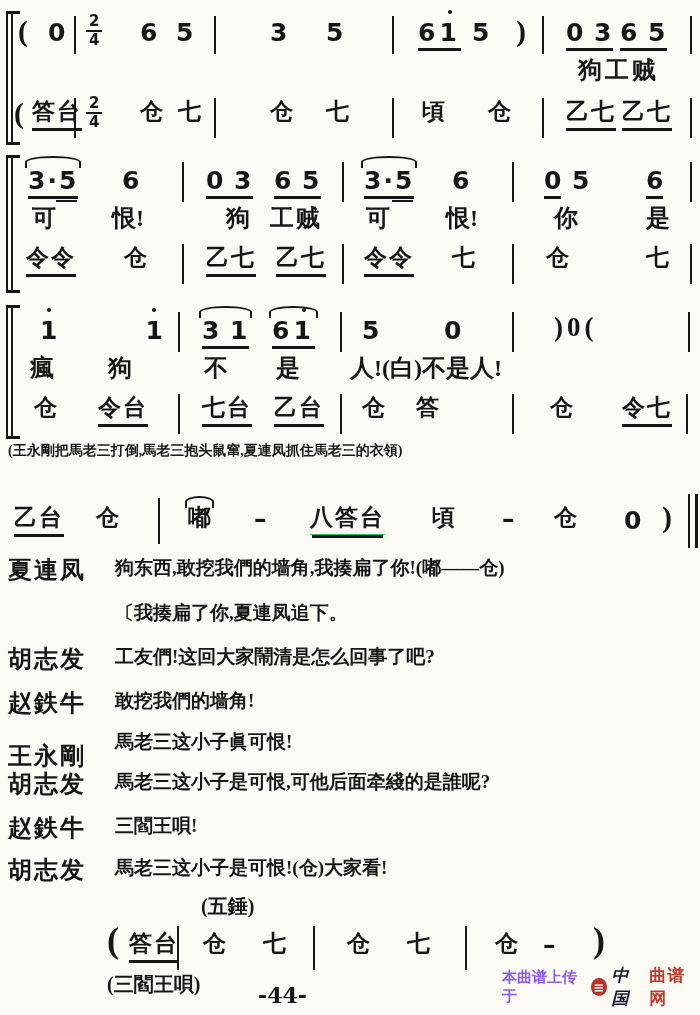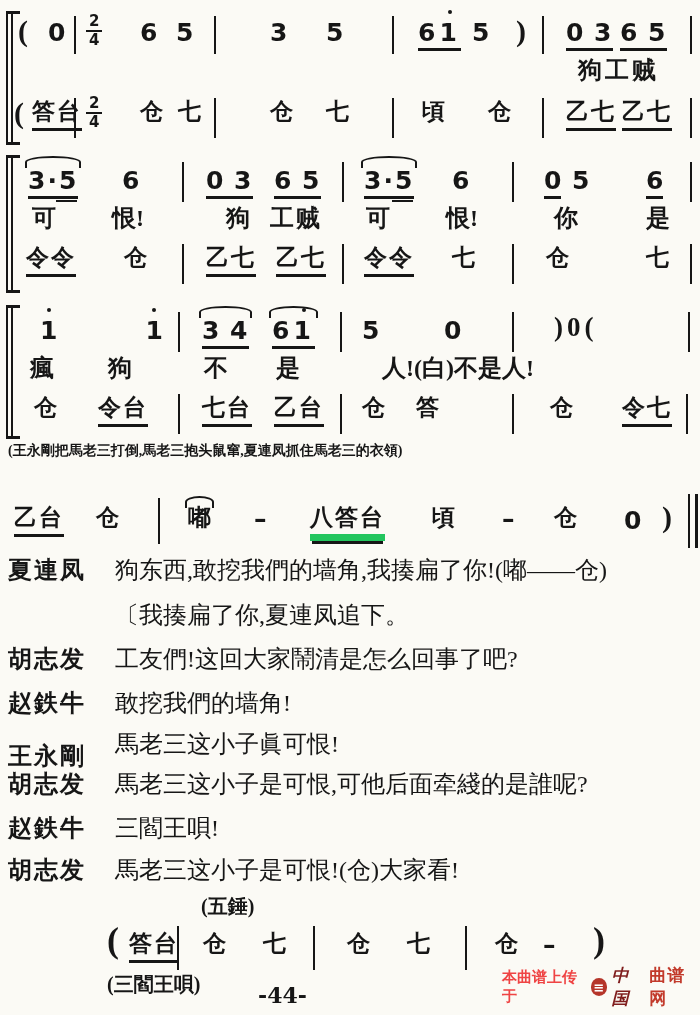--- a/index.html
+++ b/index.html
@@ -6,45 +6,45 @@
   .page{position:relative;width:700px;height:1015px;background:#fbfaf5;color:#161616;overflow:hidden;
         font-family:"Liberation Serif","DejaVu Serif",serif}
   .t{position:absolute;white-space:nowrap;line-height:1}
   .n{font-family:"DejaVu Sans","Liberation Sans",sans-serif;font-weight:700;font-size:25px}
   .c{font-family:Liberation Mono, monospace;font-weight:700;font-size:23px}
   .ly{font-weight:700;font-size:24px}
   .paren{font-size:30px;font-weight:700}
   .paren2{font-size:27px;font-weight:700;letter-spacing:4px}
   .vbar{position:absolute;width:2px;background:#161616}
   .u{border-bottom:3px solid #161616;padding-bottom:3px}
-  .uu{border-bottom:7px solid #22c55e;padding-bottom:3px;box-shadow:0 5px 0 -2px #161616}
+  .uu{border-bottom:1px solid #22c55e;padding-bottom:3px;box-shadow:0 5px 0 -2px #161616}
   .half::after{content:"";position:absolute;right:1px;bottom:-6px;width:42%;height:2px;background:#161616}
   .arc::before{content:"";position:absolute;left:-3px;right:-3px;top:-12px;height:10px;
                border:2px solid #161616;border-bottom:none;border-radius:100% 100% 0 0}
   .hi{position:relative}
   .hi::after{content:"";position:absolute;top:-8px;left:50%;transform:translateX(-50%);
              width:4px;height:4px;border-radius:50%;background:#161616}
   .ts{text-align:center;font-family:"DejaVu Sans","Liberation Sans",sans-serif;font-weight:700;font-size:15px}
   .ts .tst{display:block;border-bottom:2px solid #161616;padding:0 3px 1px;margin-bottom:1px}
   .ts .tsb{display:block}
   .brk{position:absolute;left:0;width:5px;border-left:7px double #161616}
   .brk::before,.brk::after{content:"";position:absolute;left:-7px;width:14px;height:3px;background:#161616}
   .brk::before{top:-3px}.brk::after{bottom:-3px}
   .sp4{letter-spacing:4px}.sp2{letter-spacing:2px}
   .stage{font-size:14px;font-weight:700;letter-spacing:0px}
   .spk{font-family:"Liberation Sans","DejaVu Sans",sans-serif;font-weight:700;font-size:24px;letter-spacing:2px}
-  .dtx{font-weight:400;font-size:24px}
+  .dtx{font-weight:700;font-size:19px}
   .small{font-size:20px;font-weight:700}
   .finbar{position:absolute;width:5px;border-left:2px solid #161616;border-right:3px solid #161616}
   .pgnum{font-family:"DejaVu Serif","Liberation Serif",serif;font-weight:700;font-size:22px}
   .wm{position:absolute;display:flex;align-items:center;gap:4px}
-  .wm .pre{font-family:"Liberation Sans","DejaVu Sans",sans-serif;font-weight:700;font-size:15px;color:#ef4444}
+  .wm .pre{font-family:"Liberation Sans","DejaVu Sans",sans-serif;font-weight:700;font-size:15px;color:#8b5cf6}
   .logo-ic{display:inline-flex;align-items:center;justify-content:center;width:18px;height:18px;border-radius:50%;
            background:#b5352a;color:#fff;font-size:13px;font-weight:700;font-family:"DejaVu Sans",sans-serif}
-  .logo-cn{font-size:17px;font-weight:700;font-style:italic;color:#7f1d1d;letter-spacing:1px}
+  .logo-cn{font-size:17px;font-weight:700;font-style:italic;color:#0f172a;letter-spacing:1px}
   .logo-rest{font-size:17px;font-weight:700;color:#c23a2b;letter-spacing:1px}
 </style>
 </head>
 <body>
 
 <div class="page">
 
   <div class="t" style="left:6px;top:12px;width:692px;height:138px">
     <span class="brk" style="top:2px;height:128px"></span>
 
@@ -131,34 +131,34 @@
     <span class="t c" style="left:640px;top:94px">七</span>
     <span class="vbar" style="left:684px;top:90px;height:40px"></span>
   </div>
 
   <div class="t" style="left:6px;top:304px;width:692px;height:138px">
     <span class="brk" style="top:4px;height:128px"></span>
     
     <span class="t n hi" style="left:34px;top:14px">1</span>
     <span class="t n hi" style="left:118px;top:14px">1</span>
     <span class="vbar" style="left:172px;top:8px;height:40px"></span>
-    <span class="t n u arc" style="left:196px;top:14px;letter-spacing:1px">3 4</span>
+    <span class="t n u arc" style="left:196px;top:14px;letter-spacing:1px">3 1</span>
     <span class="t n u arc sp4" style="left:266px;top:14px"><span>6</span><span class="hi">1</span></span>
     <span class="vbar" style="left:334px;top:8px;height:40px"></span>
     <span class="t n" style="left:356px;top:14px">5</span>
     <span class="t n" style="left:438px;top:14px">0</span>
     <span class="vbar" style="left:506px;top:8px;height:40px"></span>
     <span class="t paren2" style="left:548px;top:10px">)0(</span>
     <span class="vbar" style="left:682px;top:8px;height:40px"></span>
     
     <span class="t ly" style="left:24px;top:52px">瘋</span>
     <span class="t ly" style="left:102px;top:52px">狗</span>
     <span class="t ly" style="left:198px;top:52px">不</span>
     <span class="t ly" style="left:270px;top:52px">是</span>
-    <span class="t ly" style="left:376px;top:52px">人!(白)不是人!</span>
+    <span class="t ly" style="left:344px;top:52px">人!(白)不是人!</span>
     
     <span class="t c" style="left:28px;top:94px">仓</span>
     <span class="t c u sp2" style="left:92px;top:94px">令台</span>
     <span class="vbar" style="left:172px;top:90px;height:40px"></span>
     <span class="t c u sp2" style="left:196px;top:94px">七台</span>
     <span class="t c u sp2" style="left:268px;top:94px">乙台</span>
     <span class="vbar" style="left:334px;top:90px;height:40px"></span>
     <span class="t c" style="left:356px;top:94px">仓</span>
     <span class="t c" style="left:410px;top:94px">答</span>
     <span class="vbar" style="left:506px;top:90px;height:40px"></span>

